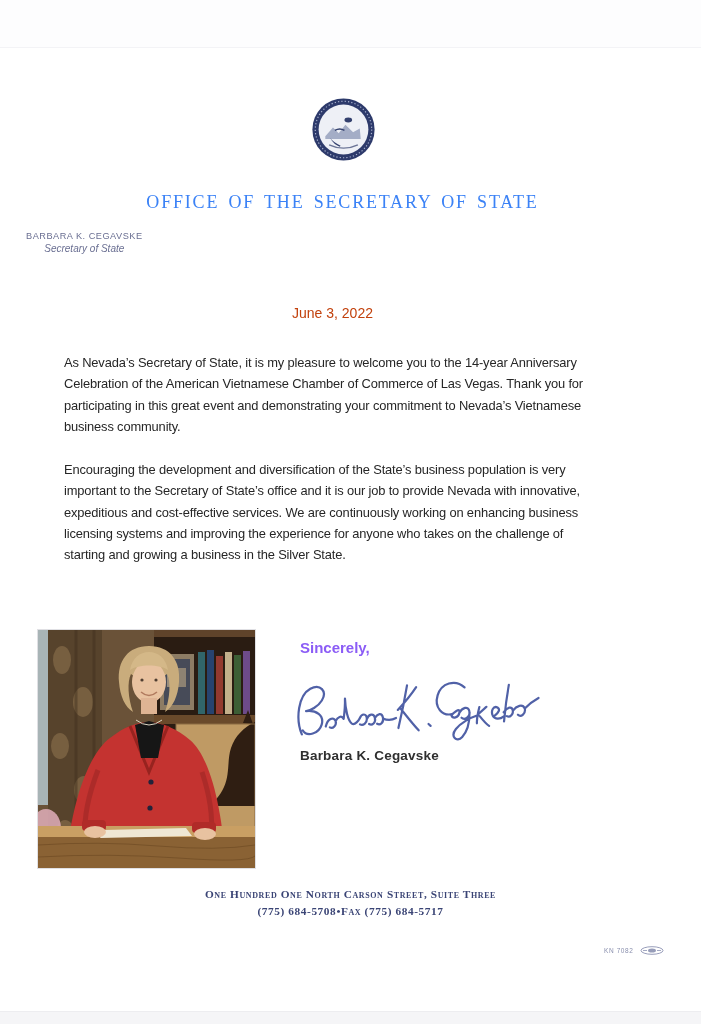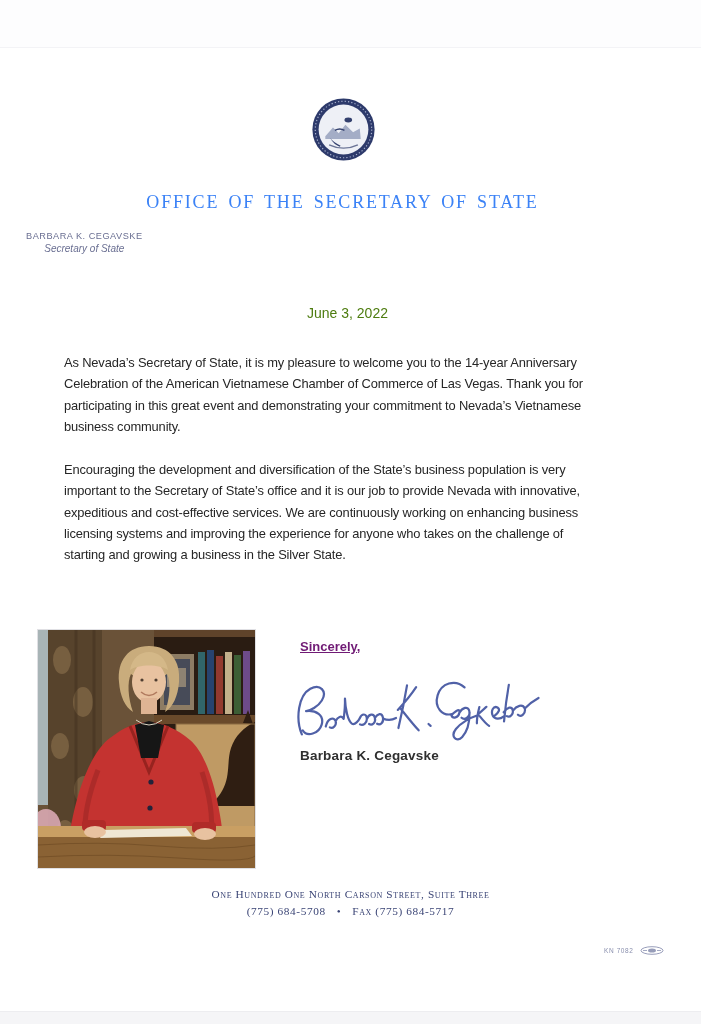--- a/index.html
+++ b/index.html
@@ -20,41 +20,41 @@
 
   .office-title {
     position:absolute; top:192px; left:0; width:685px; text-align:center;
     font-family:"Liberation Serif", serif; font-size:18px;
     letter-spacing:1.8px; word-spacing:3px; color:#3b82f6;
   }
   .official-block { position:absolute; left:26px; top:231px; color:#6a6f92; }
   .official-name { font-size:9.2px; letter-spacing:0.5px; }
   .official-title { font-size:10px; font-style:italic; text-align:center; margin-top:2px; }
 
-  .date { position:absolute; left:307px; top:305px; font-size:14px; color:#4d7c0f; }
+  .date { position:absolute; left:292px; top:305px; font-size:14px; color:#c2410c; }
 
   .body-text { position:absolute; left:64px; top:352px; width:600px; color:#262626; }
   .body-text p {
     margin:0 0 22px 0; font-size:12.9px; line-height:21.3px;
     letter-spacing:-0.15px; white-space:pre-wrap;
   }
 
-  .closing { position:absolute; left:300px; top:639px; font-size:13px; font-weight:600; color:#701a75;text-decoration:underline; }
+  .closing { position:absolute; left:300px; top:639px; font-size:15px; font-weight:600; color:#8b5cf6; }
   .signature-svg { position:absolute; left:292px; top:672px; width:264px; height:76px; transform:rotate(-2deg); }
   .typed-name { position:absolute; left:300px; top:748px; font-size:13.5px; font-weight:bold; color:#2f2f2f; letter-spacing:0.2px; }
 
   .portrait { position:absolute; left:37px; top:629px; width:217px; height:238px; border:1px solid #e0e0e4; background:#6a5238; }
 
   .footer {
     position:absolute; left:0; top:886px; width:701px; box-sizing:border-box;
     text-align:center; font-family:"Liberation Serif", serif;
-    color:#3a4475; font-variant:small-caps;
+    color:#3a4475; font-variant:small-caps;font-weight:bold;
   }
   .footer-line { font-size:11.3px; line-height:17px; letter-spacing:0.6px; white-space:pre-wrap; }
-  .footer-line3 { display:flex; justify-content:center; align-items:center; gap:11px; }
+  .footer-line3 { display:flex; justify-content:center; align-items:center; }
 
   .print-code {
     position:absolute; left:604px; top:946px; display:flex; align-items:center; gap:6px;
     color:#8a90ae; font-size:6.5px; letter-spacing:0.6px; filter:blur(0.35px);
   }
 </style>
 </head>
 <body>
 
 <div class="page">

